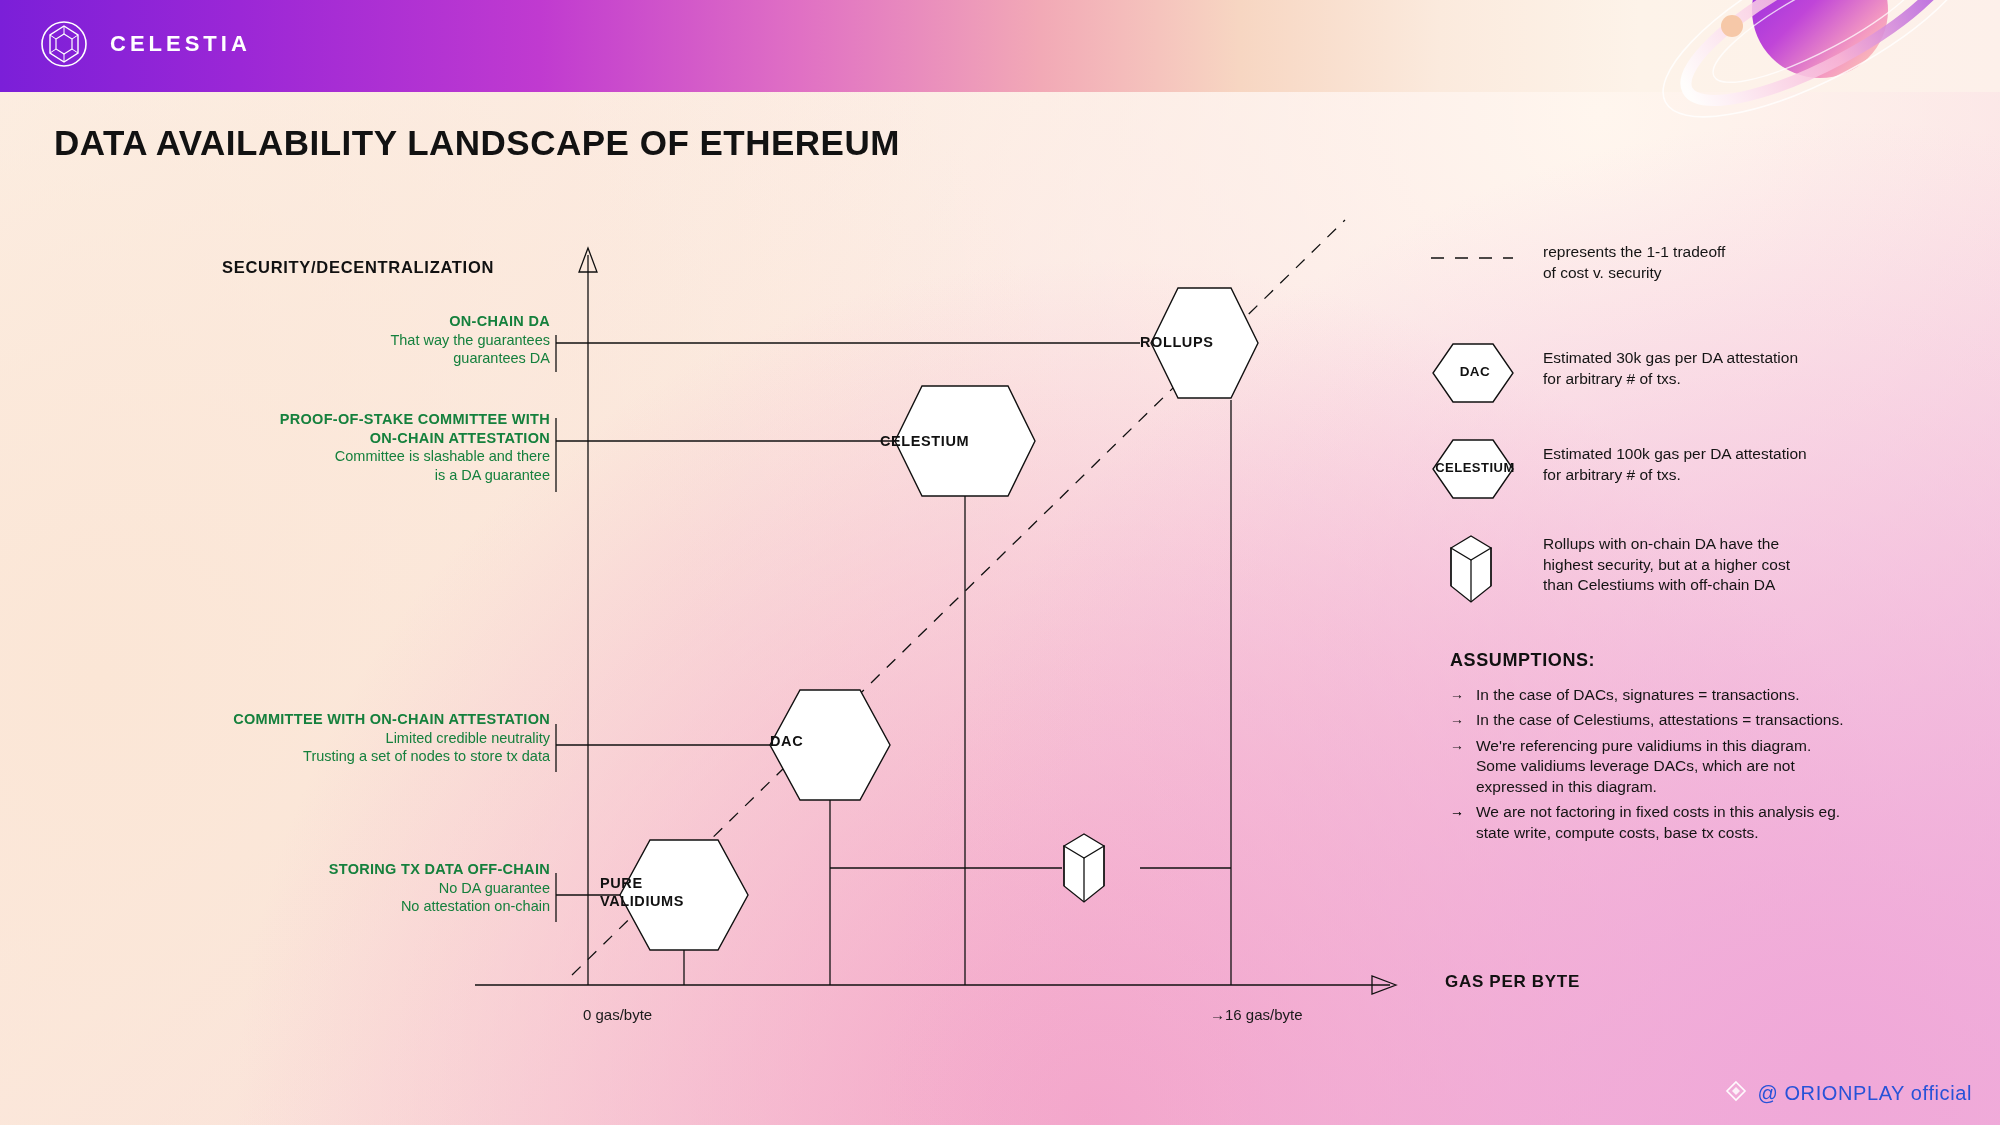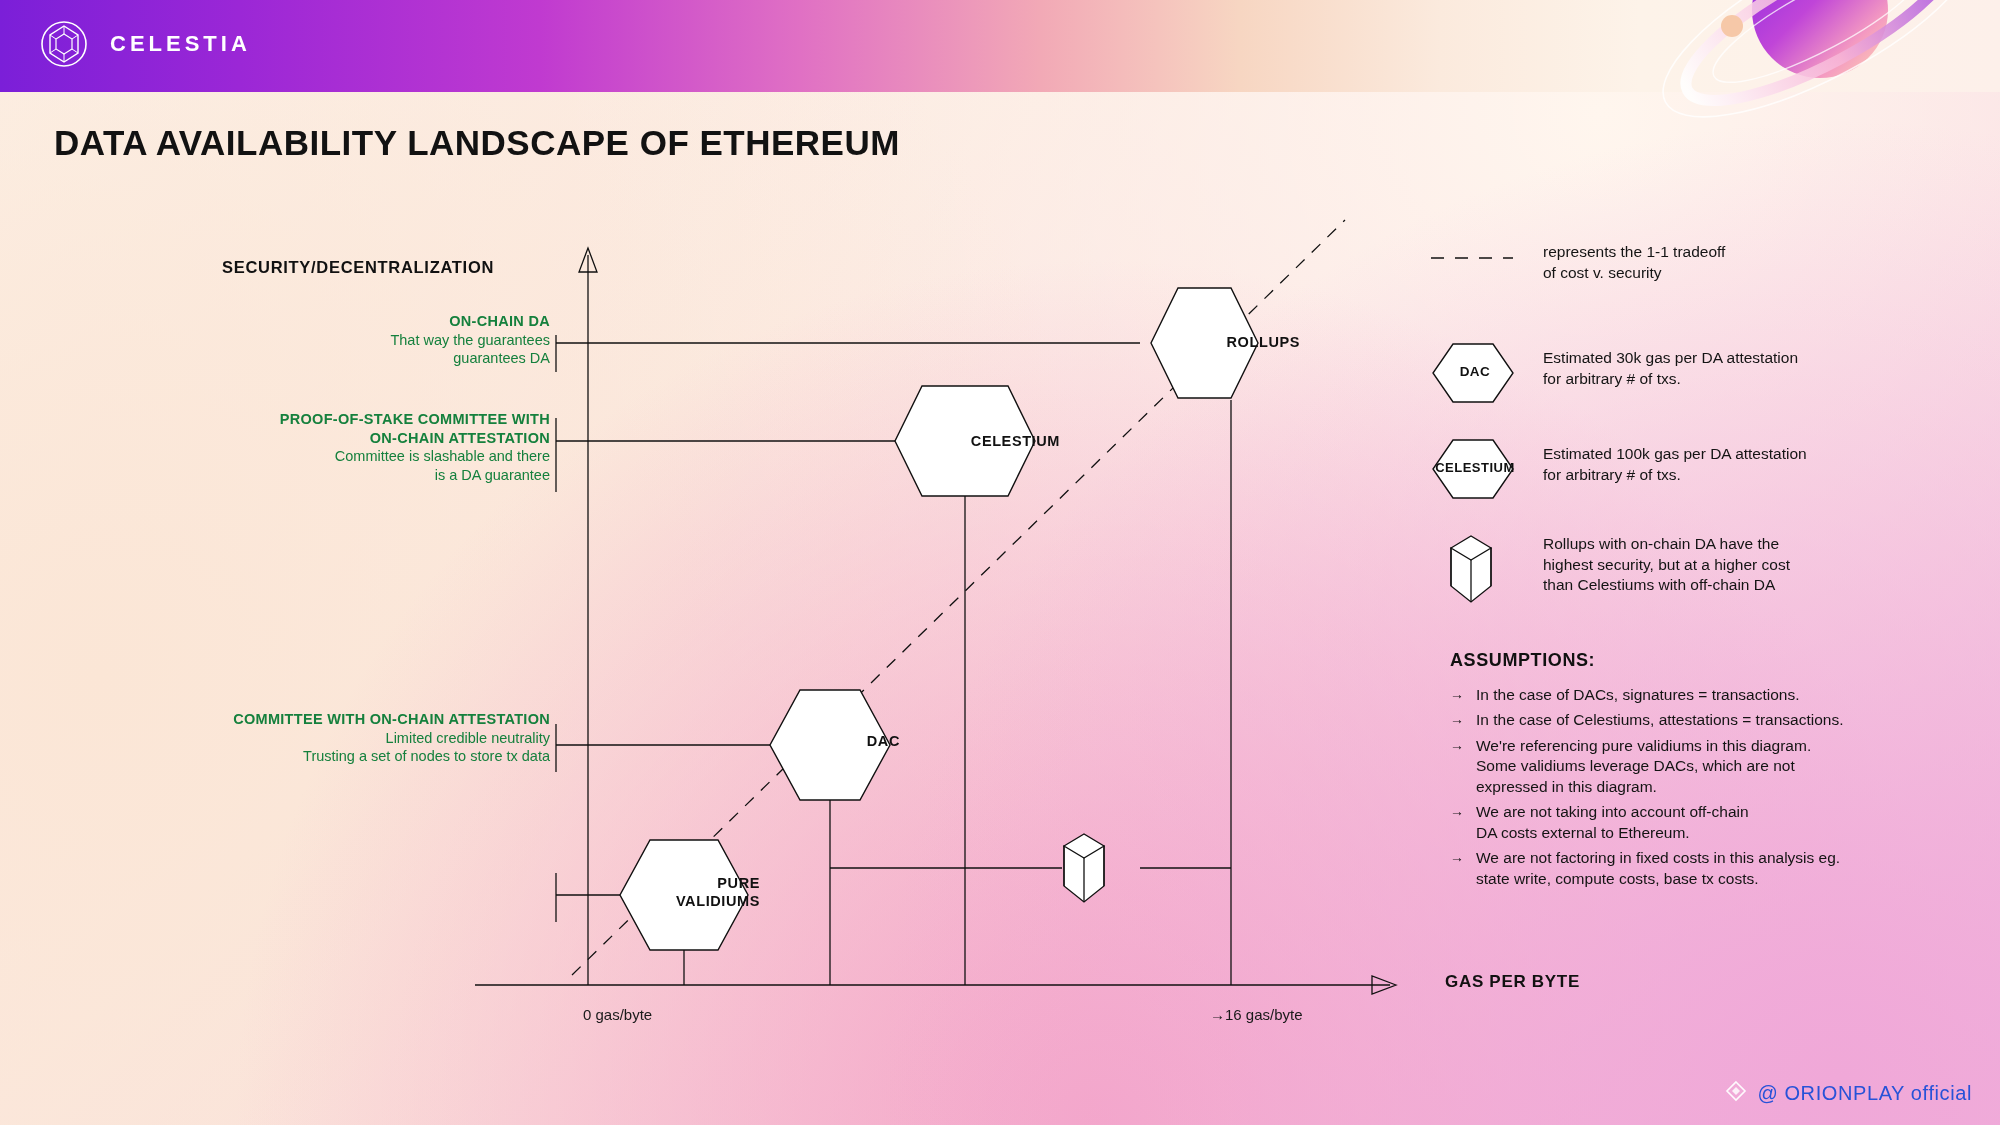--- a/index.html
+++ b/index.html
@@ -52,21 +52,21 @@
     position:absolute;text-align:right;font-size:14.5px;color:#15803d;line-height:1.28;
   }
   .leftlabel .hd{font-weight:700;letter-spacing:.3px;}
   .ll-1{left:280px;top:312px;width:270px;}
   .ll-2{left:180px;top:410px;width:370px;}
   .ll-3{left:130px;top:710px;width:420px;}
   .ll-4{left:230px;top:860px;width:320px;}
 
   .node-label{
     position:absolute;font-size:14.5px;font-weight:700;letter-spacing:.6px;
-    color:#111;text-align:right;line-height:1.25;
+    color:#111;text-align:left;line-height:1.25;
   }
   .nl-rollups{left:1140px;top:333px;width:160px;}
   .nl-celestium{left:880px;top:432px;width:180px;}
   .nl-dac{left:770px;top:732px;width:130px;}
   .nl-pure{left:600px;top:874px;width:160px;}
 
   
   .legend{position:absolute;left:1425px;top:240px;width:560px;}
   .legend-row{position:relative;margin-bottom:34px;min-height:62px;}
   .legend-ico{position:absolute;left:0;top:0;width:100px;height:76px;}
@@ -216,20 +216,25 @@
       <div>Committee is slashable and there</div>
       <div>is a DA guarantee</div>
     </div>
 
     <div class="leftlabel ll-3">
       <div class="hd">COMMITTEE WITH ON-CHAIN ATTESTATION</div>
       <div>Limited credible neutrality</div>
       <div>Trusting a set of nodes to store tx data</div>
     </div>
 
+    <div class="leftlabel ll-4">
+      <div class="hd">STORING TX DATA OFF-CHAIN</div>
+      <div>No DA guarantee</div>
+      <div>No attestation on-chain</div>
+    </div>
 
     
     <div class="node-label nl-rollups">ROLLUPS</div>
     <div class="node-label nl-celestium">CELESTIUM</div>
     <div class="node-label nl-dac">DAC</div>
     <div class="node-label nl-pure" style="white-space:pre-line">PURE
 VALIDIUMS</div>
   </div>
 
   <div class="axis-label-x">GAS PER BYTE</div>
@@ -297,22 +302,20 @@
       <span style="white-space:pre-line">In the case of Celestiums, attestations = transactions.</span>
     </div>
     <div class="assump">
       <span class="arrow">→</span>
       <span style="white-space:pre-line">We're referencing pure validiums in this diagram.
 Some validiums leverage DACs, which are not
 expressed in this diagram.</span>
     </div>
     <div class="assump">
       <span class="arrow">→</span>
-      <span style="white-space:pre-line">We are not taking into account off-chain
-DA costs external to Ethereum.</span>
     </div>
     <div class="assump">
       <span class="arrow">→</span>
       <span style="white-space:pre-line">We are not factoring in fixed costs in this analysis eg.
 state write, compute costs, base tx costs.</span>
     </div>
   </div>
 
   <div class="watermark">
     <span>

